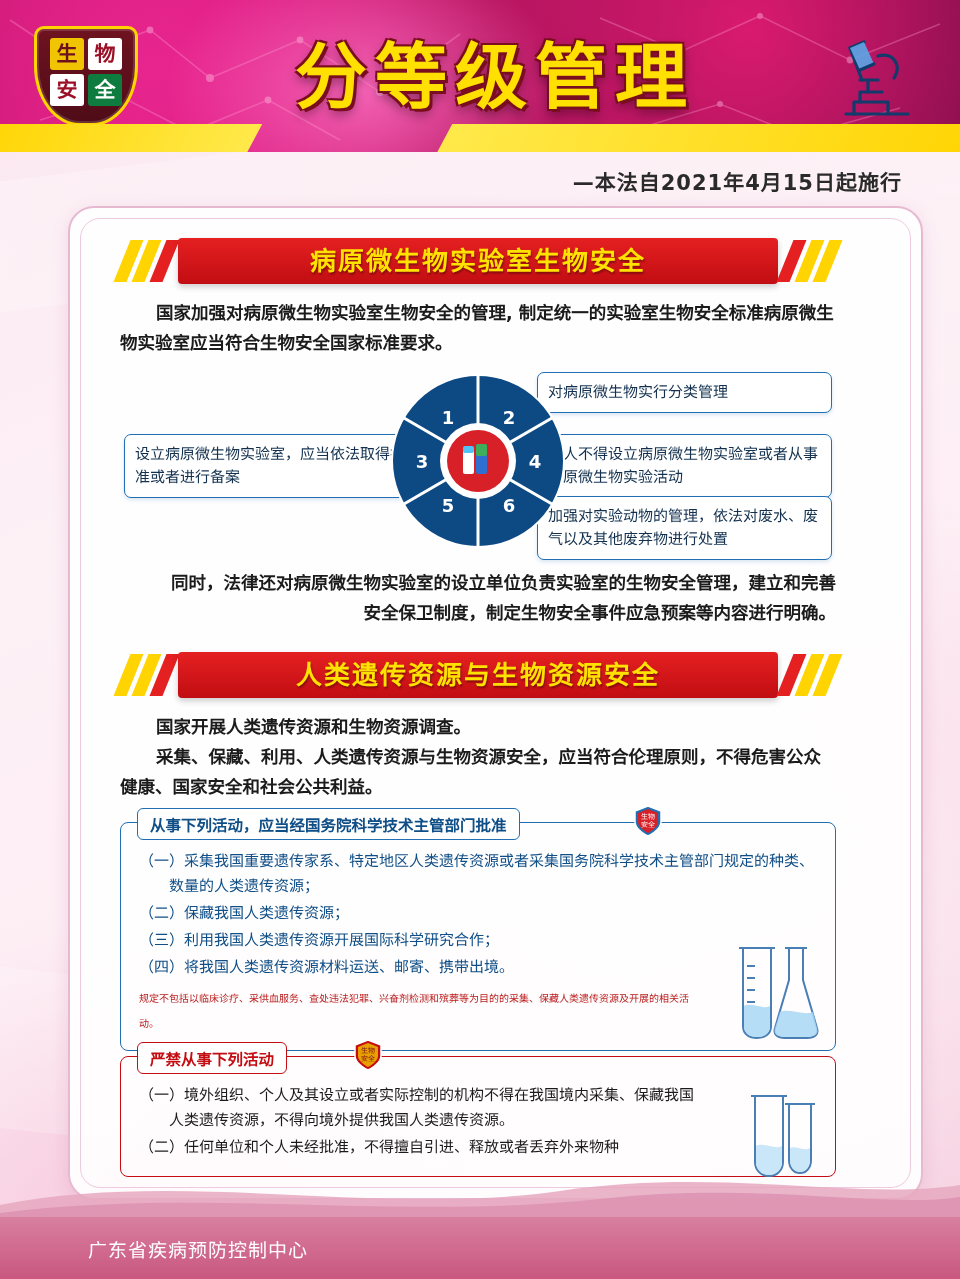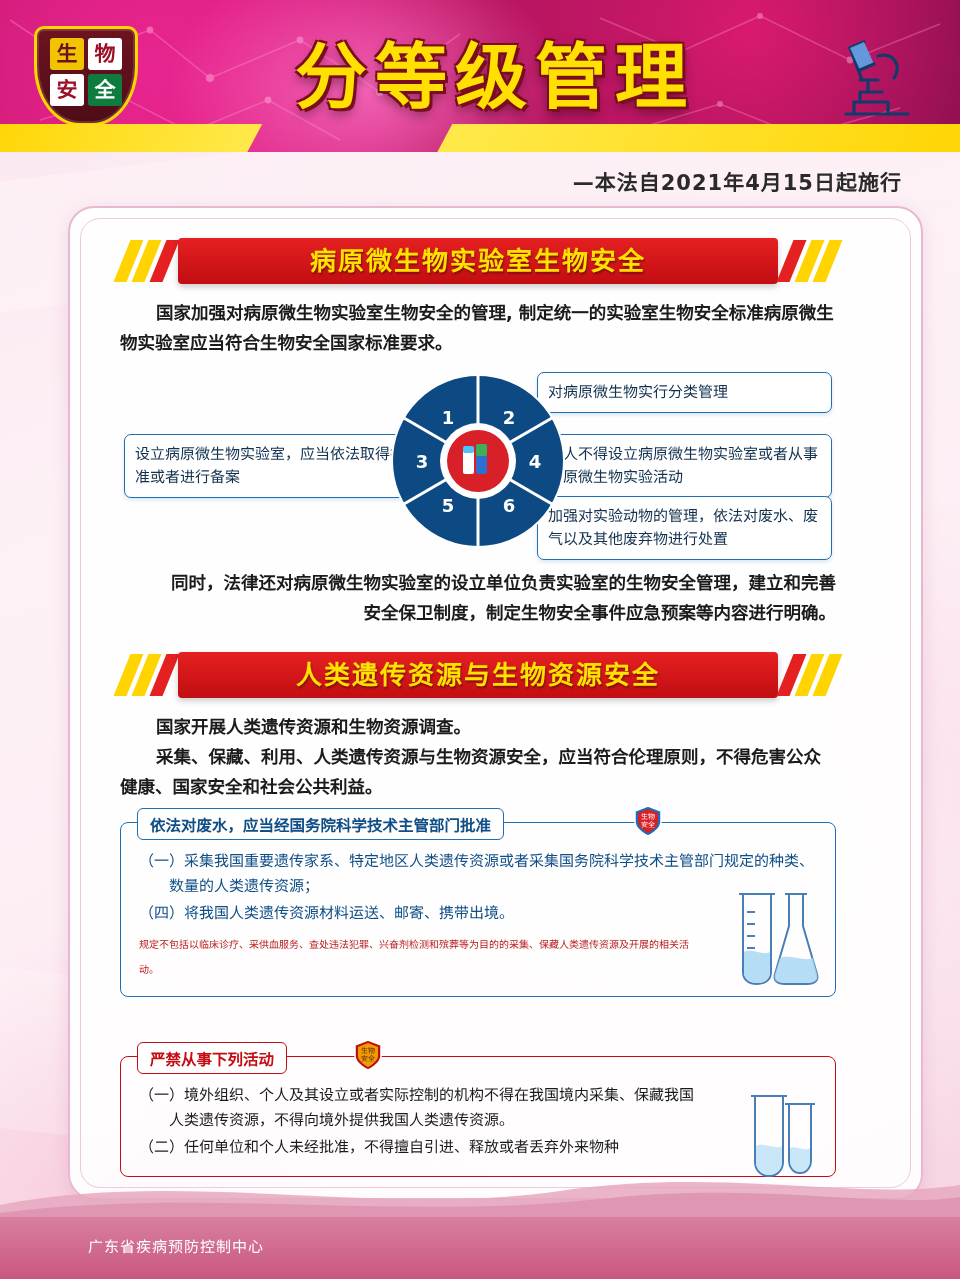--- a/index.html
+++ b/index.html
@@ -301,21 +301,21 @@
   .footer {
     position: absolute;
     left: 0; right: 0; bottom: 0;
     height: 62px;
     background: linear-gradient(180deg, #d87f9f 0%, #c9577f 100%);
   }
   .footer-txt {
     position: absolute;
     left: 88px; top: 18px;
     font-family: Liberation Serif, serif;
-    font-size: 15px;
+    font-size: 19px;
     color: #ffffff;
     letter-spacing: 1px;
   }
   .footer-wave {
     position: absolute;
     left: 0; right: 0; bottom: 62px;
     height: 52px;
   }
 </style>
 </head>
@@ -465,29 +465,31 @@
         <div class="slash y sl-r2"></div>
         <div class="slash y sl-r3"></div>
       </div>
 
       <div class="para indent" style="margin-top:14px;">国家开展人类遗传资源和生物资源调查。</div>
       <div class="para indent">采集、保藏、利用、人类遗传资源与生物资源安全，应当符合伦理原则，不得危害公众健康、国家安全和社会公共利益。</div>
     </div>
 
     <div style="position:absolute; left:50px; top:614px; width:716px;">
       <div class="blue-block" style="margin:0;">
-        <div class="block-tag">依法对废水，应当经国务院科学技术主管部门批准</div>
+        <div class="block-tag">从事下列活动，应当经国务院科学技术主管部门批准</div>
         <svg class="tag-badge" style="left:512px;" viewBox="0 0 30 32">
           <path d="M15 1 L28 6 V17 C28 25 15 31 15 31 C15 31 2 25 2 17 V6 Z" fill="#1f6fb2" stroke="#ffffff" stroke-width="1.5"></path>
           <path d="M15 4 L25 8 V17 C25 23 15 28 15 28 C15 28 5 23 5 17 V8 Z" fill="#d72027"></path>
           <text x="15" y="14" font-family="DejaVu Sans, sans-serif" font-size="7" fill="#ffffff" text-anchor="middle">生物</text>
           <text x="15" y="22" font-family="DejaVu Sans, sans-serif" font-size="7" fill="#ffffff" text-anchor="middle">安全</text>
         </svg>
 
         <div class="li hang">（一）采集我国重要遗传家系、特定地区人类遗传资源或者采集国务院科学技术主管部门规定的种类、数量的人类遗传资源；</div>
+        <div class="li hang">（二）保藏我国人类遗传资源；</div>
+        <div class="li hang">（三）利用我国人类遗传资源开展国际科学研究合作；</div>
         <div class="li hang">（四）将我国人类遗传资源材料运送、邮寄、携带出境。</div>
         <div class="note" style="padding-right:120px;">规定不包括以临床诊疗、采供血服务、查处违法犯罪、兴奋剂检测和殡葬等为目的的采集、保藏人类遗传资源及开展的相关活动。</div>
 
         <svg class="glass-art" style="right:12px; bottom:6px; width:96px; height:104px;" viewBox="0 0 96 104">
           <g stroke="#4a7fb5" stroke-width="2" fill="none">
             <path d="M16 8 L16 86 C16 94 22 98 30 98 C38 98 44 94 44 86 L44 8"></path>
             <path d="M12 8 L48 8"></path>
             <path d="M20 26 L28 26 M20 38 L28 38 M20 50 L28 50 M20 62 L28 62"></path>
             <path d="M62 8 L62 40 L48 88 C46 94 50 98 58 98 L80 98 C88 98 92 94 90 88 L76 40 L76 8"></path>
             <path d="M58 8 L80 8"></path>

